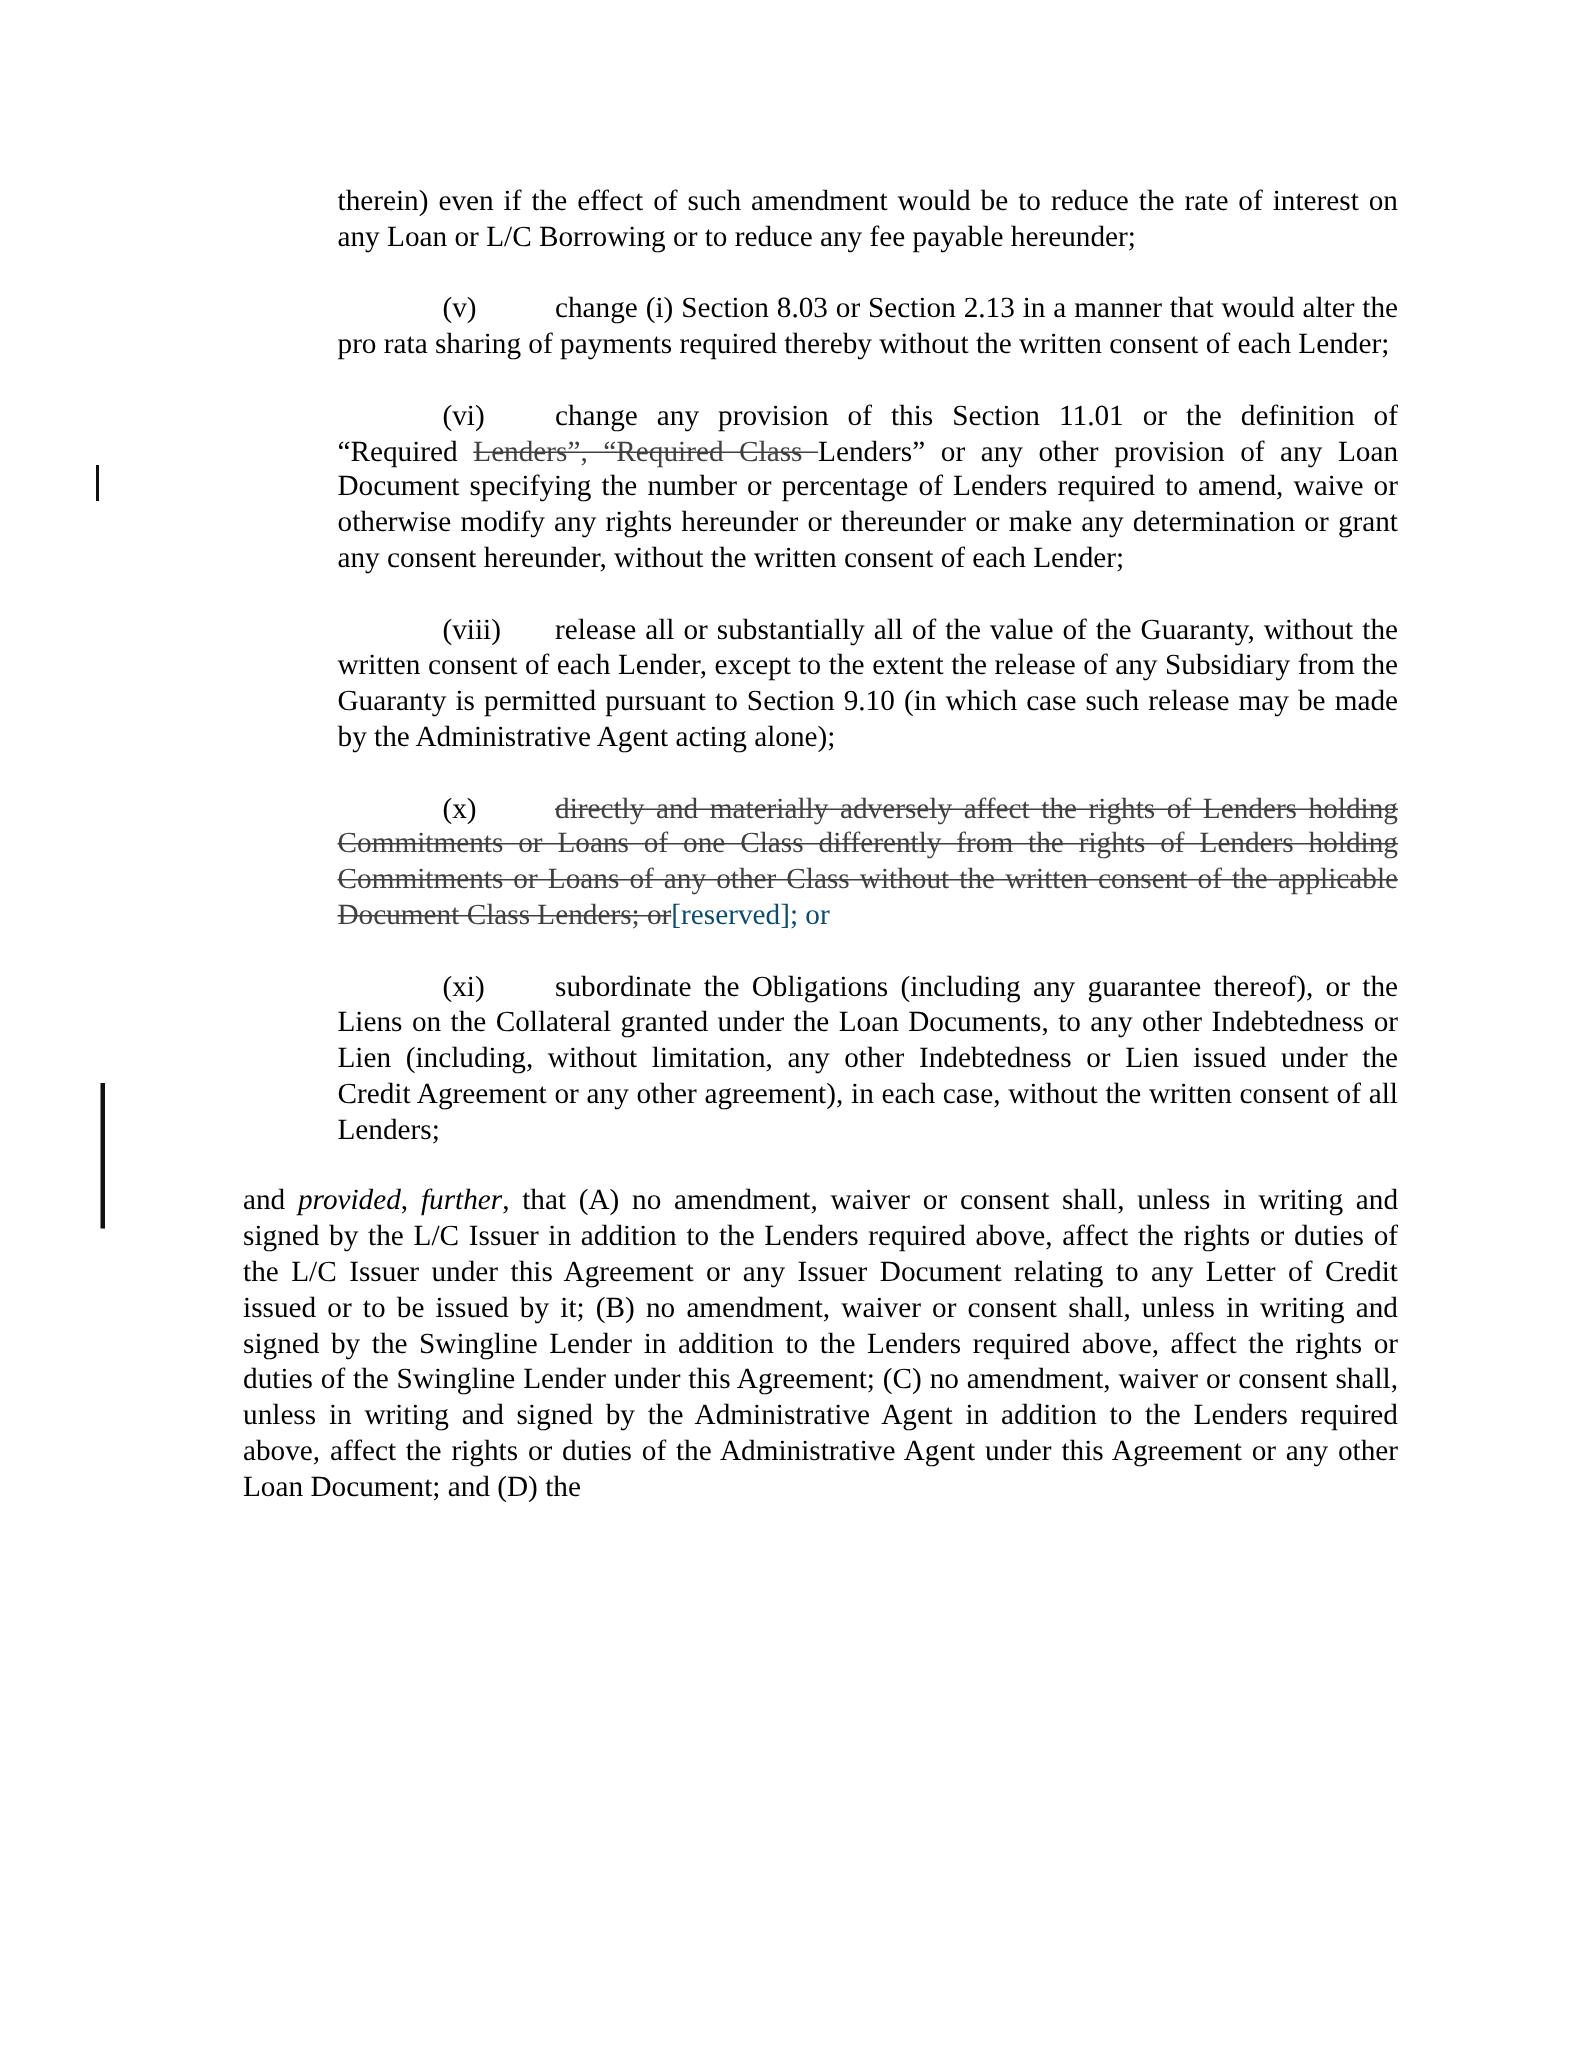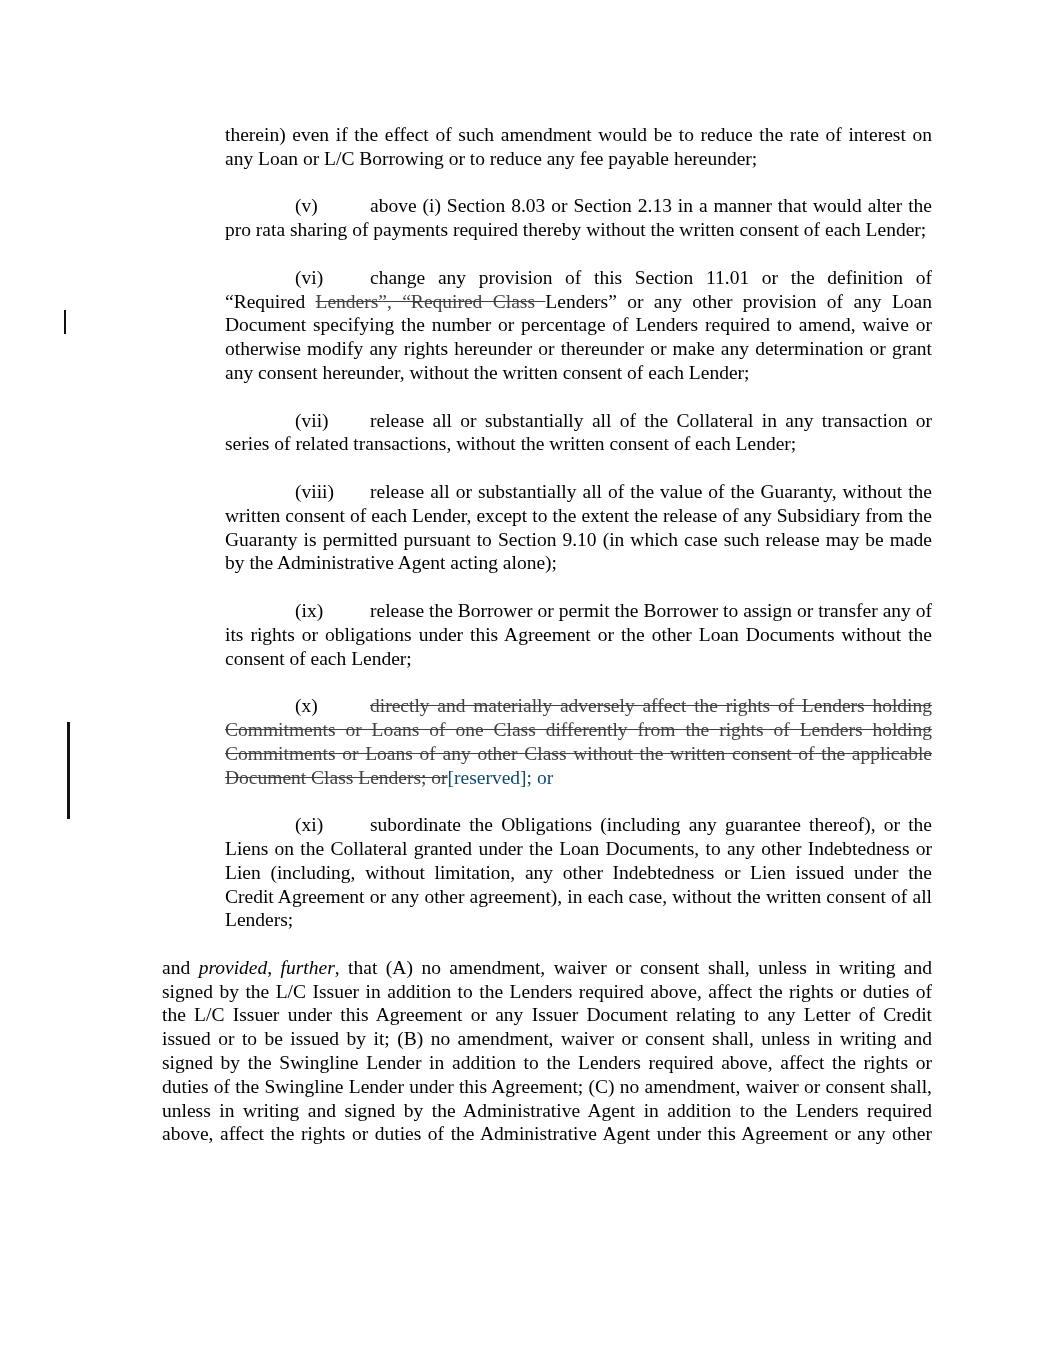--- a/index.html
+++ b/index.html
@@ -63,29 +63,27 @@
 </style>
 </head>
 <body>
 
 <div class="page">
 
   <div class="content">
 
     <p class="para no-indent"><span>therein) even if the effect of such amendment would be to reduce the rate of interest on any Loan or L/C Borrowing or to reduce any fee payable hereunder;</span></p>
 
-    <p class="para"><span class="marker">(v)</span><span>above (i) </span><span class="sref">Section 8.03</span><span> or </span><span class="sref">Section 2.13</span><span> in a manner that would alter the pro rata sharing of payments required thereby without the written consent of each Lender;</span></p>
+    <p class="para"><span class="marker">(v)</span><span>change (i) </span><span class="sref">Section 8.03</span><span> or </span><span class="sref">Section 2.13</span><span> in a manner that would alter the pro rata sharing of payments required thereby without the written consent of each Lender;</span></p>
 
     <p class="para"><span class="marker">(vi)</span><span>change any provision of this </span><span class="sref">Section 11.01</span><span> or the definition of “Required </span><span class="del">Lenders”, “Required Class </span><span>Lenders” or any other provision of any Loan Document specifying the number or percentage of Lenders required to amend, waive or otherwise modify any rights hereunder or thereunder or make any determination or grant any consent hereunder, without the written consent of each Lender;</span></p>
 
-    <p class="para"><span class="marker">(vii)</span><span>release all or substantially all of the Collateral in any transaction or series of related transactions, without the written consent of each Lender;</span></p>
 
     <p class="para"><span class="marker">(viii)</span><span>release all or substantially all of the value of the Guaranty, without the written consent of each Lender, except to the extent the release of any Subsidiary from the Guaranty is permitted pursuant to </span><span class="sref">Section 9.10</span><span> (in which case such release may be made by the Administrative Agent acting alone);</span></p>
 
-    <p class="para"><span class="marker">(ix)</span><span>release the Borrower or permit the Borrower to assign or transfer any of its rights or obligations under this Agreement or the other Loan Documents without the consent of each Lender;</span></p>
 
     <p class="para"><span class="marker">(x)</span><span class="del">directly and materially adversely affect the rights of Lenders holding Commitments or Loans of one Class differently from the rights of Lenders holding Commitments or Loans of any other Class without the written consent of the applicable Document Class Lenders; or</span><span class="ins">[reserved]; or</span></p>
 
     <p class="para"><span class="marker">(xi)</span><span>subordinate the Obligations (including any guarantee thereof), or the Liens on the Collateral granted under the Loan Documents, to any other Indebtedness or Lien (including, without limitation, any other Indebtedness or Lien issued under the Credit Agreement or any other agreement), in each case, without the written consent of all Lenders;</span></p>
 
     <p class="para closing"><span>and </span><span class="it">provided</span><span>, </span><span class="it">further</span><span>, that (A) no amendment, waiver or consent shall, unless in writing and signed by the L/C Issuer in addition to the Lenders required above, affect the rights or duties of the L/C Issuer under this Agreement or any Issuer Document relating to any Letter of Credit issued or to be issued by it; (B) no amendment, waiver or consent shall, unless in writing and signed by the Swingline Lender in addition to the Lenders required above, affect the rights or duties of the Swingline Lender under this Agreement; (C) no amendment, waiver or consent shall, unless in writing and signed by the Administrative Agent in addition to the Lenders required above, affect the rights or duties of the Administrative Agent under this Agreement or any other Loan Document; and (D) the</span></p>
 
   </div>
 
   <div class="changebar bar-vi"></div>

